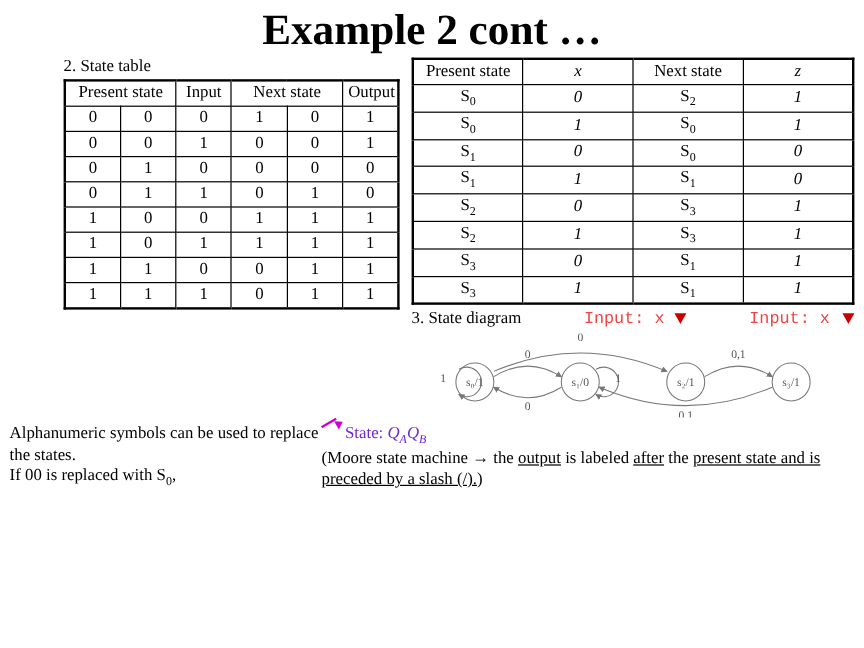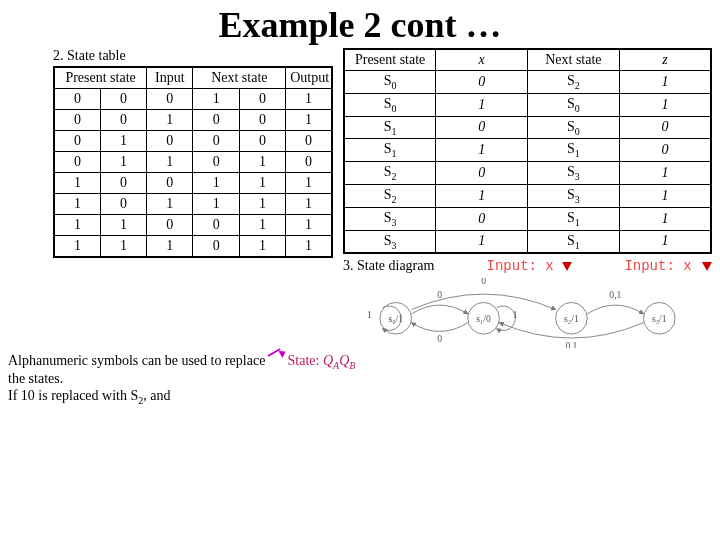--- a/index.html
+++ b/index.html
@@ -113,21 +113,21 @@
     font-size: 14px;
     line-height: 1.25;
   }
   .foot-right {
     flex: 1;
     font-size: 14px;
     line-height: 1.25;
   }
   .underline { text-decoration: underline; }
   .state-line {
-    color: #be185d;
+    color: #6d28d9;
   }
   .mag { color: #cc00cc; }
 </style>
 </head>
 <body>
 
 <div class="title">Example 2 cont …</div>
 
 <div class="columns">
   <div class="left-col">
@@ -310,21 +310,22 @@
         <text x="310" y="22">0,1</text>
         <text x="260" y="80">0,1</text>
       </g>
     </svg>
   </div>
 </div>
 
 <div class="footer">
   <div class="foot-left">
     <div>Alphanumeric symbols can be used to replace the states.</div>
-    <div>If 10 is replaced with S<sub>2</sub>, and</div>
+    <div>If 00 is replaced with S<sub>0</sub>,</div>
   </div>
   <div class="foot-right">
     <div class="state-line">
       <span class="arrow-diag mag"></span>
       <span>State: </span><span class="italic">Q<sub>A</sub>Q<sub>B</sub></span>
     </div>
+    <div>(Moore state machine → the <span class="underline">output</span> is labeled <span class="underline">after</span> the <span class="underline">present state and is preceded by a slash (/).</span>)</div>
   </div>
 </div>
 
 </body></html>

